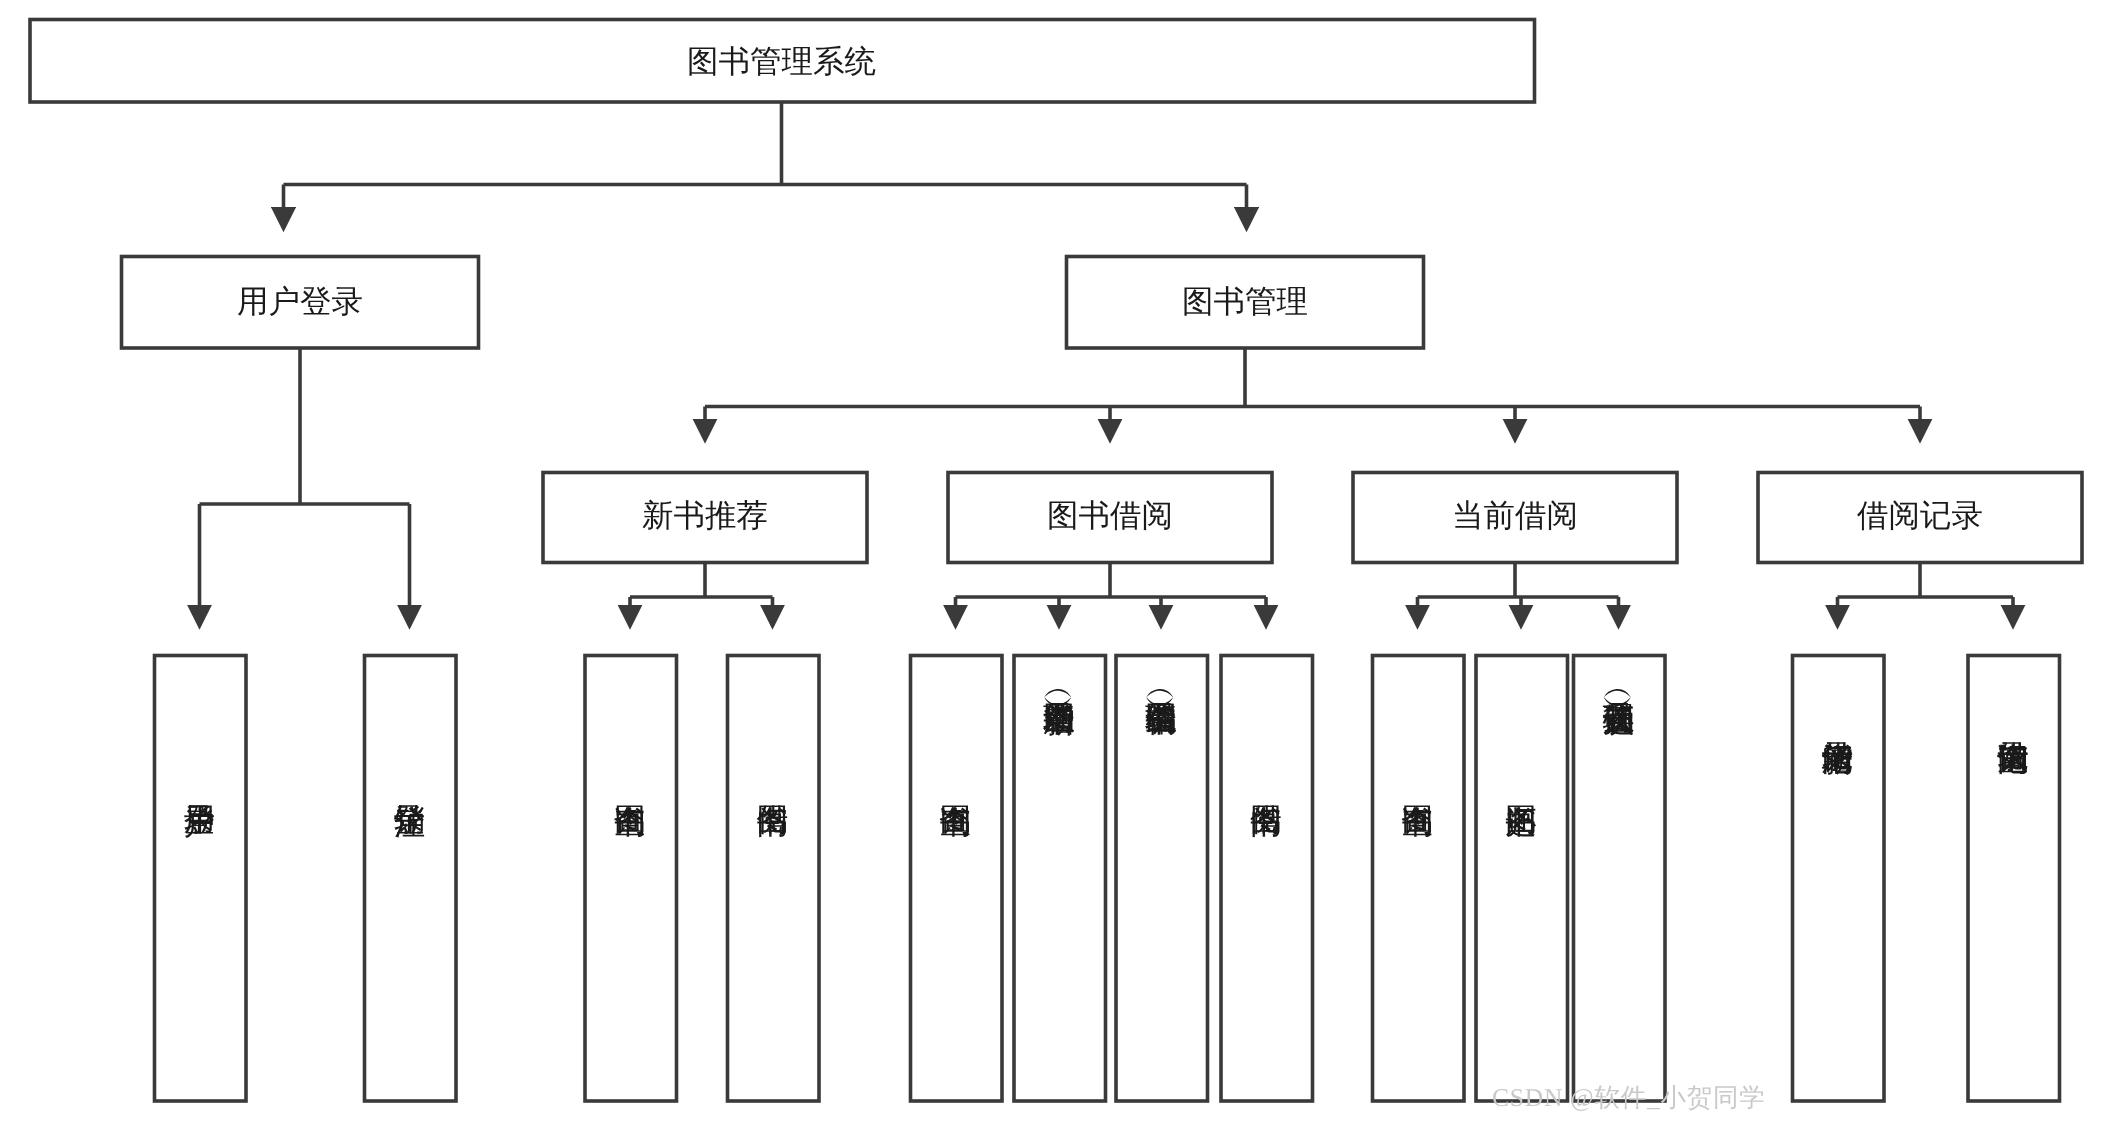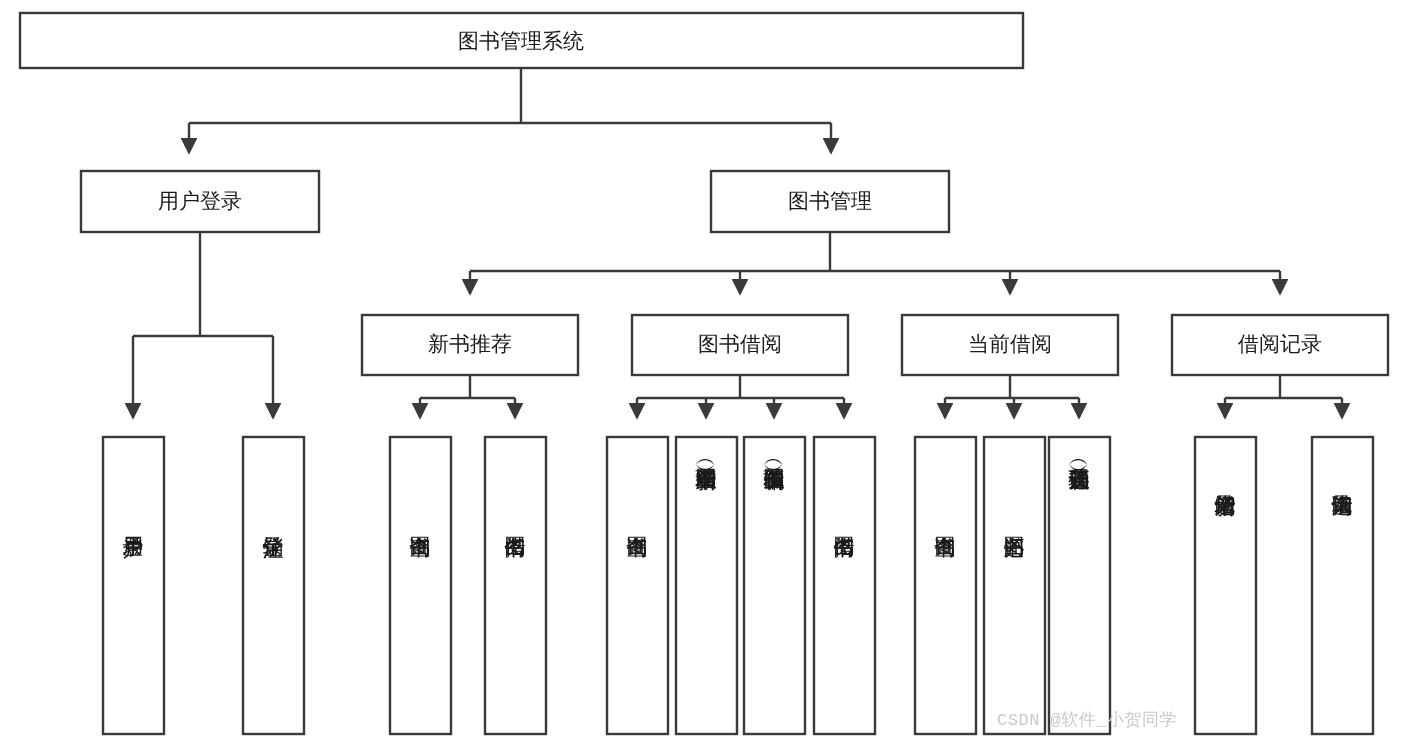--- a/index.html
+++ b/index.html
@@ -50,22 +50,22 @@
     fill: none;
     stroke-linecap: butt;
   }
   .arrow-head {
     fill: #3a3a3a;
     stroke: none;
   }
   .watermark {
     position: absolute;
     right: 8px;
-    bottom: 16px;
-    font-family: Liberation Mono, monospace;
+    bottom: 4px;
+    font-family: Liberation Serif, serif;
     font-size: 17px;
     color: #c9c9c9;
     white-space: nowrap;
     letter-spacing: 0.5px;
   }
 </style>
 </head>
 <body>
 
 <div id="diagram-root">

